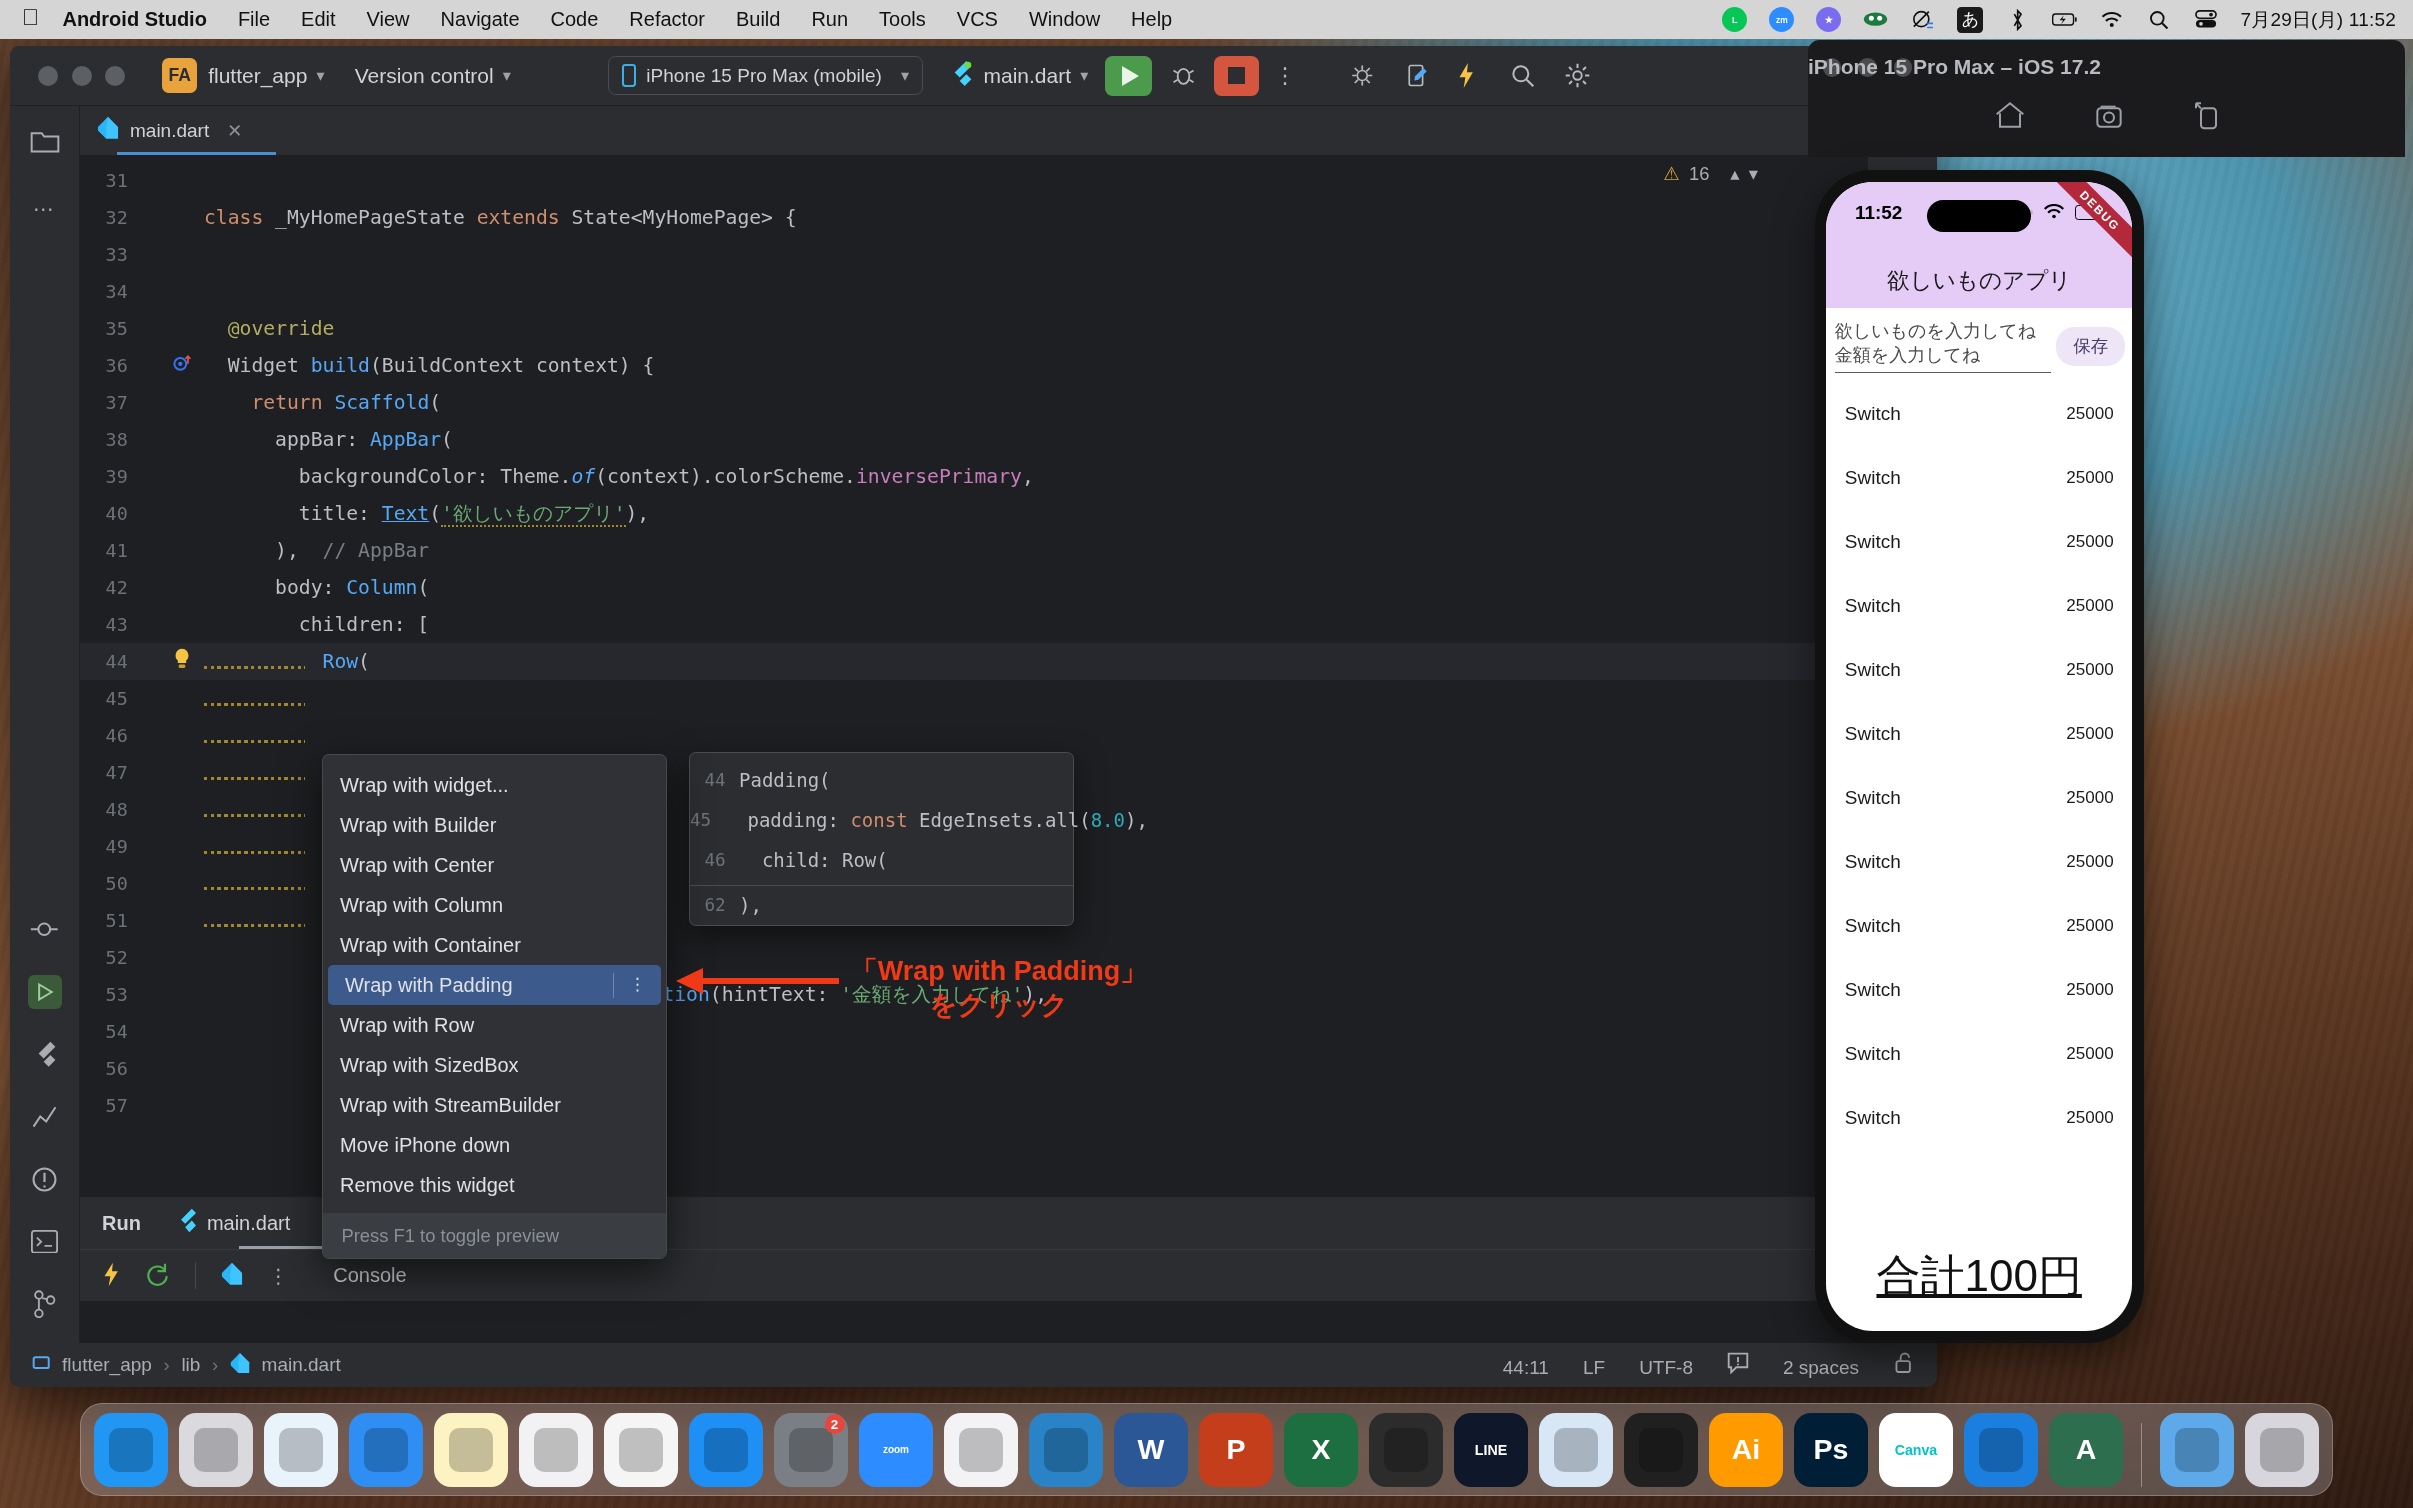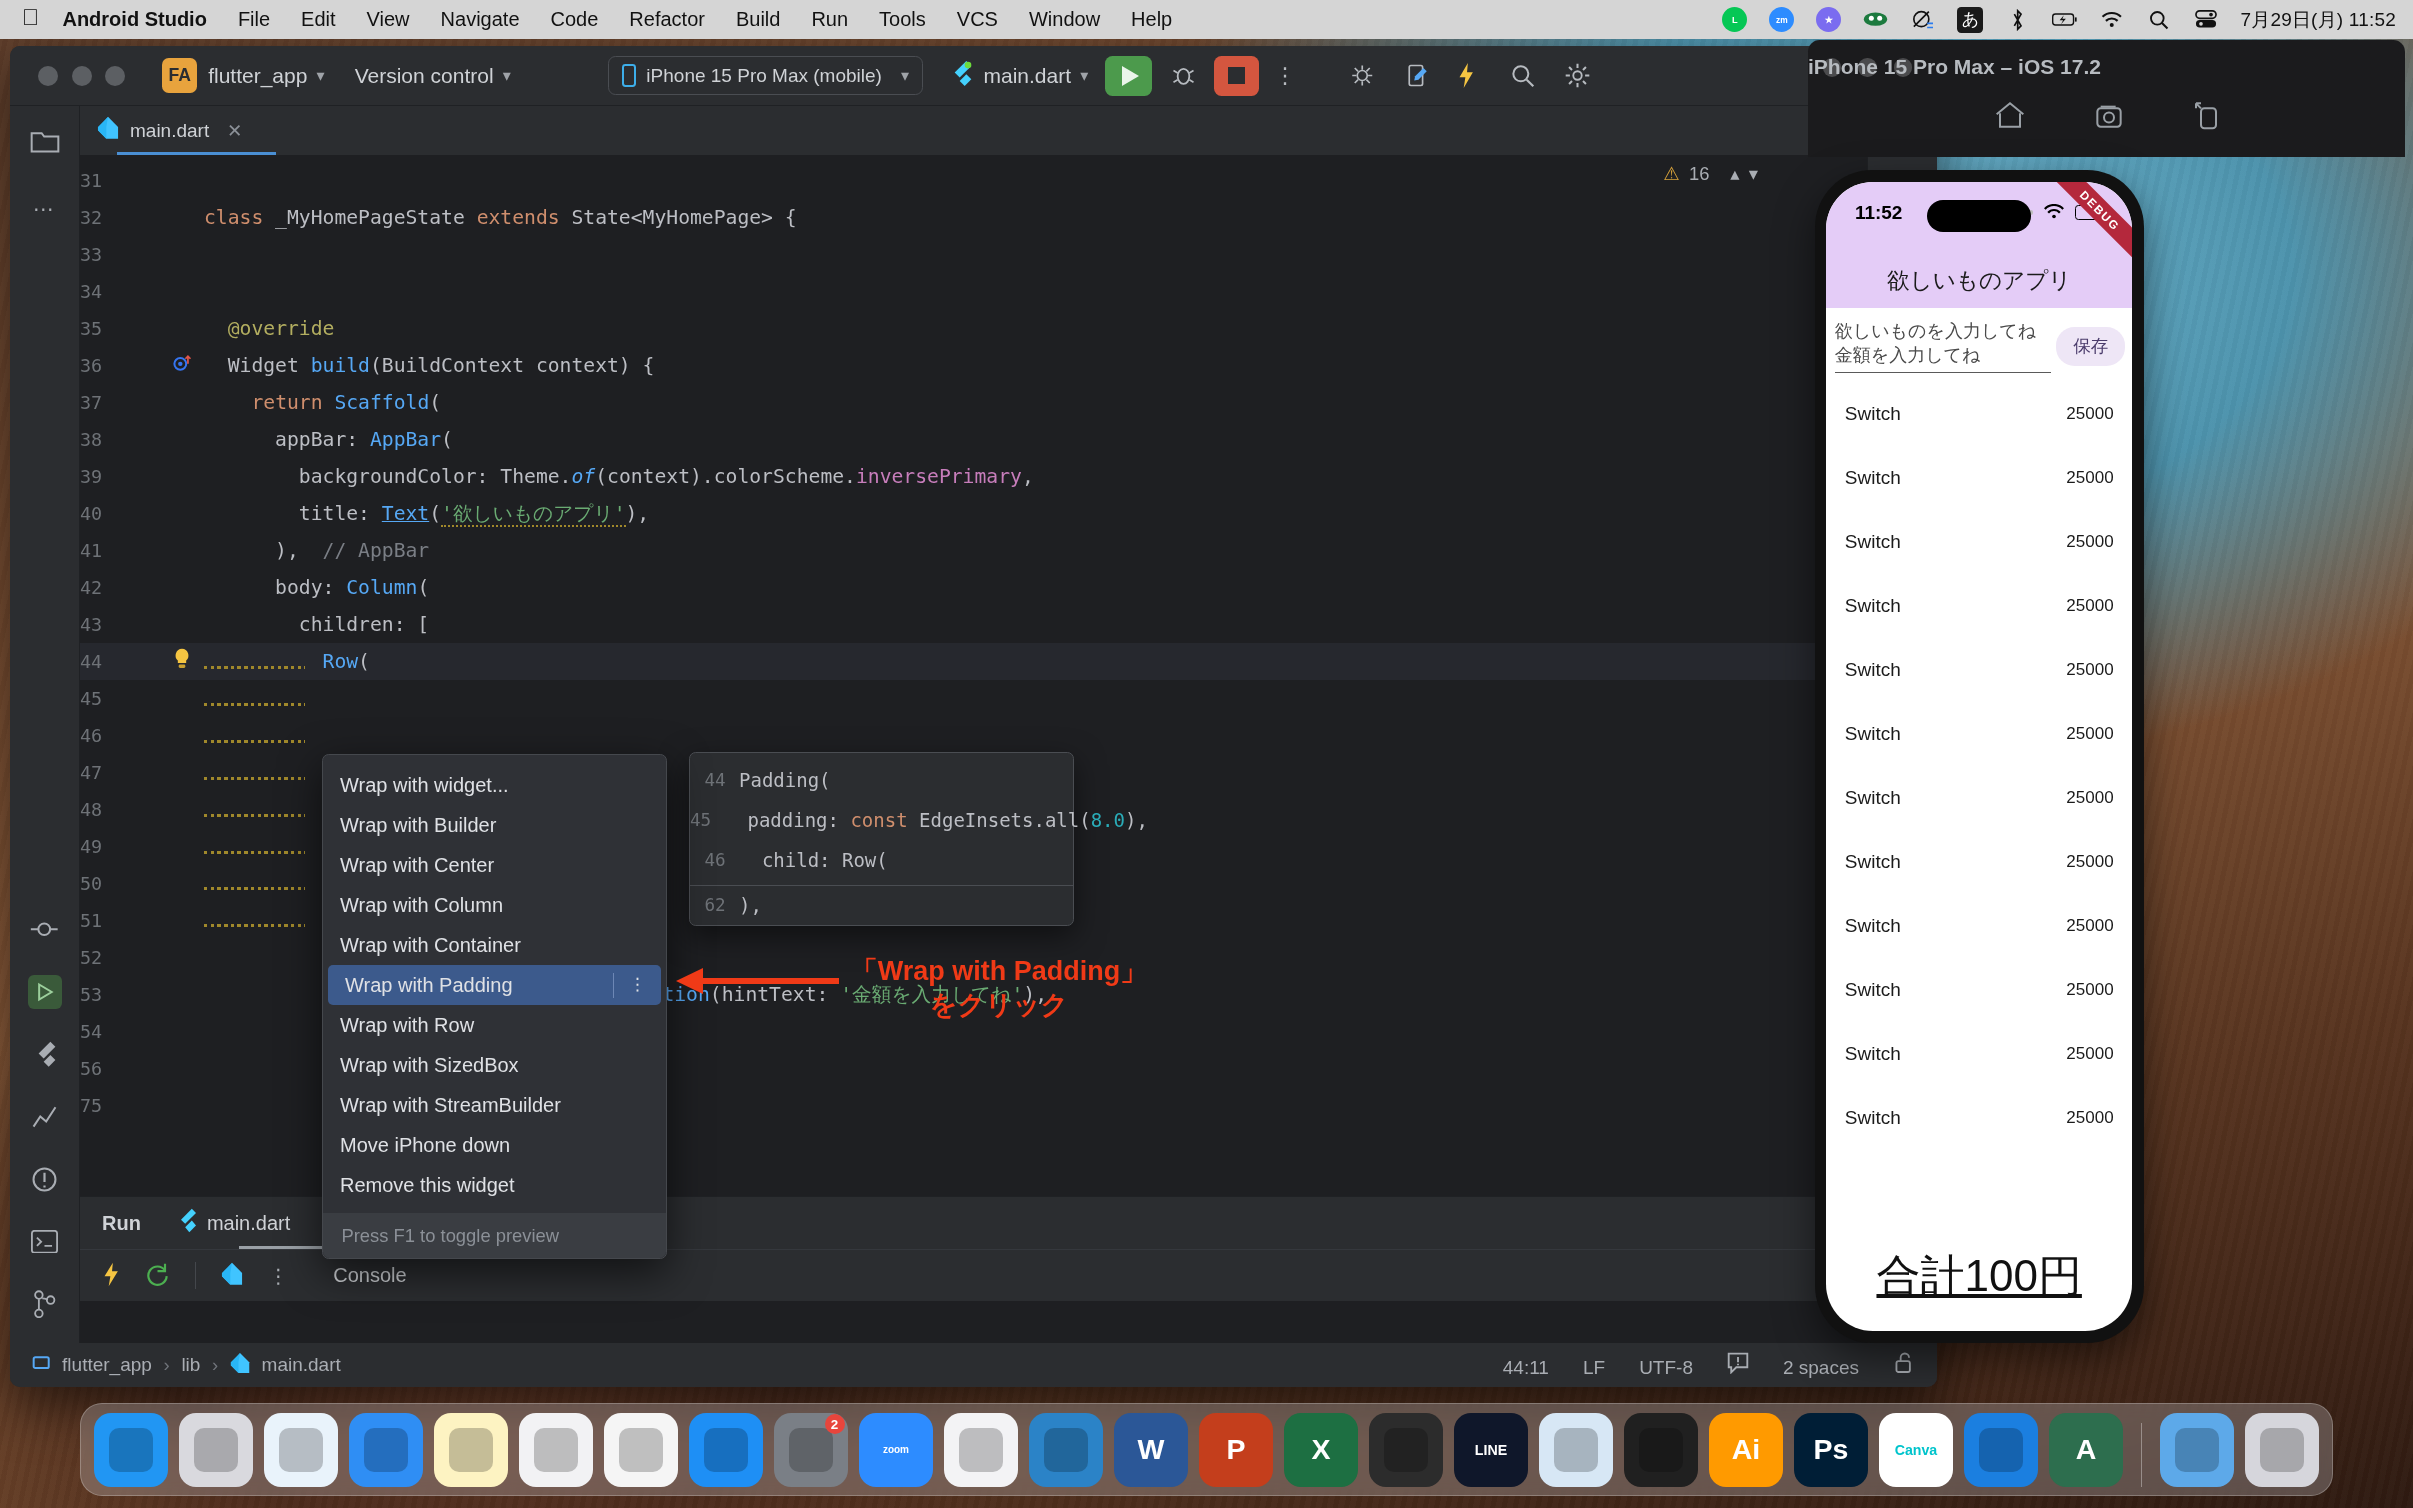--- a/index.html
+++ b/index.html
@@ -95,21 +95,21 @@
   .tabbar { height: 49px; background: #2b2d30; display: flex; align-items: center; position: relative; }
   .tab { display: flex; align-items: center; gap: 11px; padding: 0 17px; height: 49px; color: #cfd2d6; font-size: 19px; }
   .tab .under { position: absolute; left: 37px; bottom: 0; width: 159px; height: 3.4px; background: #4a8fd4; }
   .tab-close { color: #8b9097; font-size: 18.4px; margin-left: 6.7px; }
   .tabbar-more { position: absolute; right: 18.4px; color: #a9adb3; font-size: 22px; letter-spacing: 1.7px;}
 
   .code-wrap { flex: 1; position: relative; overflow: hidden; background: #1e1f22; }
   .gutter { position: absolute; left: 0; top: 0; bottom: 0; width: 124px; background: #1e1f22; }
   .code-lines { position: absolute; left: 0; top: 6.7px; right: 0; }
   .cl { height: 37px; display: flex; align-items: center; font-family: "DejaVu Sans Mono", monospace; font-size: 19.7px; white-space: pre; }
-  .cl .ln { width: 80px; text-align: left; color: #6e7277; font-size: 18.4px; padding-right: 6.7px; }
+  .cl .ln { width: 80px; text-align: center; color: #6e7277; font-size: 18.4px; padding-right: 6.7px; }
   .cl .gicon { width: 44px; text-align: center; font-size: 16px; }
   .cl .src { color: #bcbec4; }
   .cl.hl { background: #26282e; }
   .kw { color: #cf8e6d; }
   .fn { color: #56a8f5; }
   .str { color: #6aab73; }
   .num { color: #2aacb8; }
   .cmt { color: #7a7e85; }
   .it { font-style: italic; color: #56a8f5; }
   .und { text-decoration: underline; text-decoration-color: #56a8f5;}
@@ -554,21 +554,21 @@
             <div class="cl"><span class="ln">46</span><span class="gicon"></span><span class="src"></span></div>
             <div class="cl"><span class="ln">47</span><span class="gicon"></span><span class="src"></span></div>
             <div class="cl"><span class="ln">48</span><span class="gicon"></span><span class="src"></span></div>
             <div class="cl"><span class="ln">49</span><span class="gicon"></span><span class="src"></span></div>
             <div class="cl"><span class="ln">50</span><span class="gicon"></span><span class="src"></span></div>
             <div class="cl"><span class="ln">51</span><span class="gicon"></span><span class="src"></span></div>
             <div class="cl"><span class="ln">52</span><span class="gicon"></span><span class="src"></span></div>
             <div class="cl"><span class="ln">53</span><span class="gicon"></span><span class="src"></span><span class="src" style="margin-left: 411px;"><span class="fn">coration</span>(hintText: <span class="str">'金額を入力してね'</span>),</span></div>
             <div class="cl"><span class="ln">54</span><span class="gicon"></span><span class="src"></span></div>
             <div class="cl"><span class="ln">56</span><span class="gicon"></span><span class="src"></span></div>
-            <div class="cl"><span class="ln">75</span><span class="gicon"></span><span class="src"></span></div>
+            <div class="cl"><span class="ln">57</span><span class="gicon"></span><span class="src"></span></div>
           </div>
 
         <div class="vscroll"></div>
       <div style="position: absolute; left: 124px; width: 101px; height: 3.4px; top: 511px; background: repeating-linear-gradient(90deg, rgb(160, 136, 43) 0px, rgb(160, 136, 43) 3.4px, transparent 3.4px, transparent 6.7px);"></div>
           <div style="position: absolute; left: 124px; width: 101px; height: 3.4px; top: 548px; background: repeating-linear-gradient(90deg, rgb(160, 136, 43) 0px, rgb(160, 136, 43) 3.4px, transparent 3.4px, transparent 6.7px);"></div>
           <div style="position: absolute; left: 124px; width: 101px; height: 3.4px; top: 585px; background: repeating-linear-gradient(90deg, rgb(160, 136, 43) 0px, rgb(160, 136, 43) 3.4px, transparent 3.4px, transparent 6.7px);"></div>
           <div style="position: absolute; left: 124px; width: 101px; height: 3.4px; top: 622px; background: repeating-linear-gradient(90deg, rgb(160, 136, 43) 0px, rgb(160, 136, 43) 3.4px, transparent 3.4px, transparent 6.7px);"></div>
           <div style="position: absolute; left: 124px; width: 101px; height: 3.4px; top: 659px; background: repeating-linear-gradient(90deg, rgb(160, 136, 43) 0px, rgb(160, 136, 43) 3.4px, transparent 3.4px, transparent 6.7px);"></div>
           <div style="position: absolute; left: 124px; width: 101px; height: 3.4px; top: 696px; background: repeating-linear-gradient(90deg, rgb(160, 136, 43) 0px, rgb(160, 136, 43) 3.4px, transparent 3.4px, transparent 6.7px);"></div>
           <div style="position: absolute; left: 124px; width: 101px; height: 3.4px; top: 732px; background: repeating-linear-gradient(90deg, rgb(160, 136, 43) 0px, rgb(160, 136, 43) 3.4px, transparent 3.4px, transparent 6.7px);"></div>

